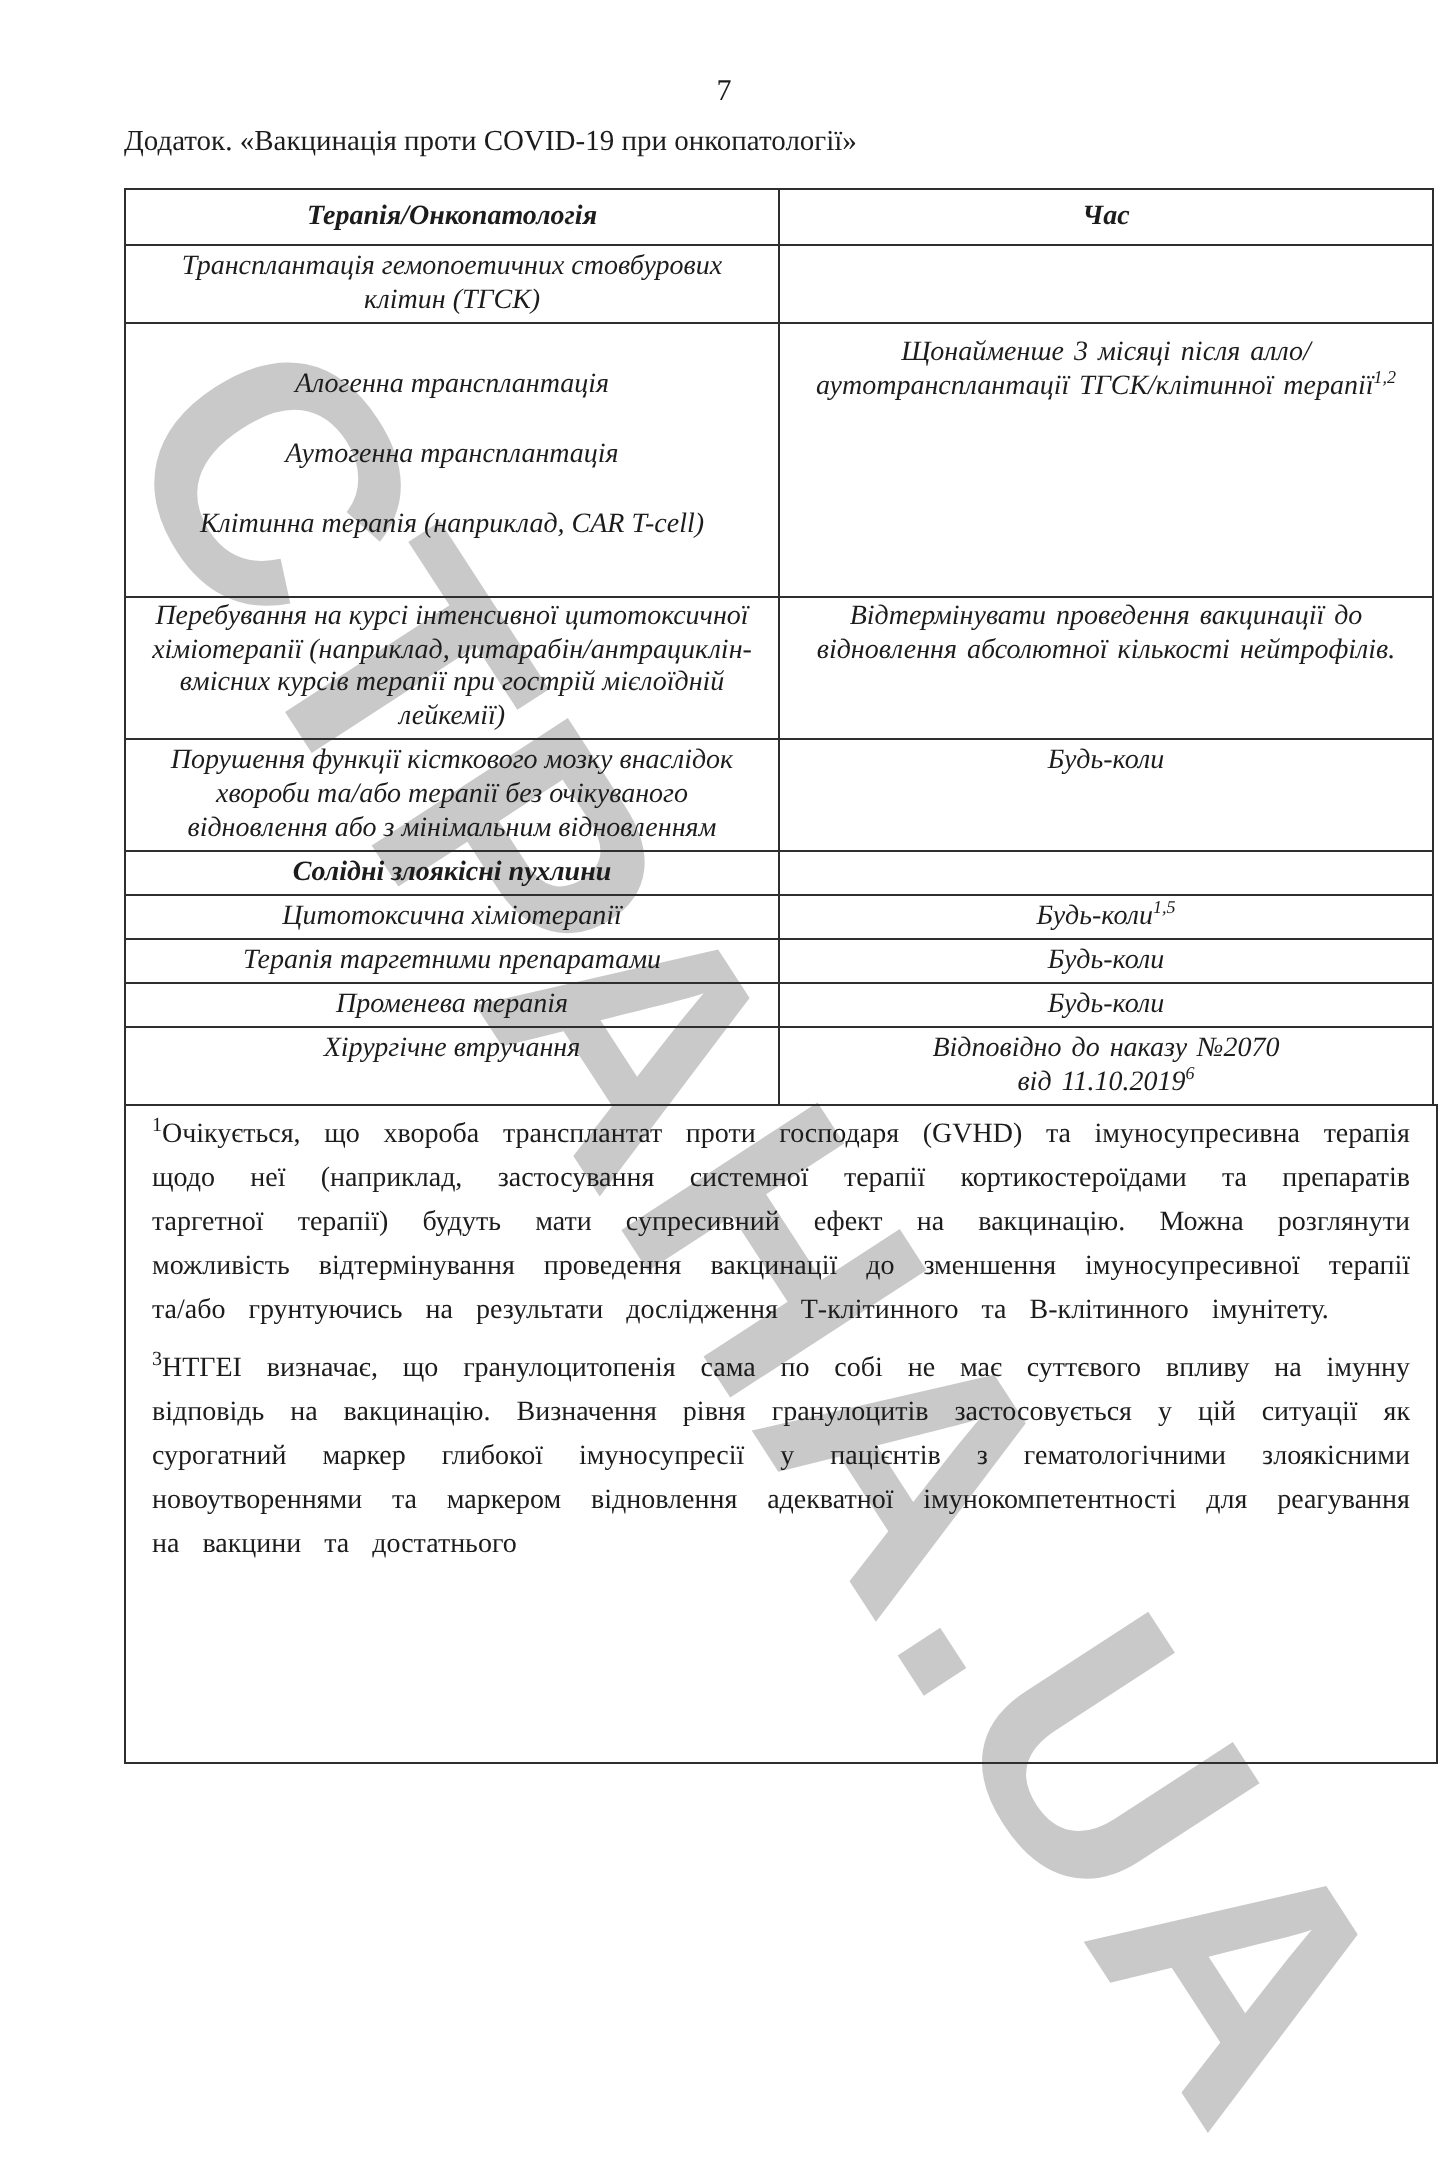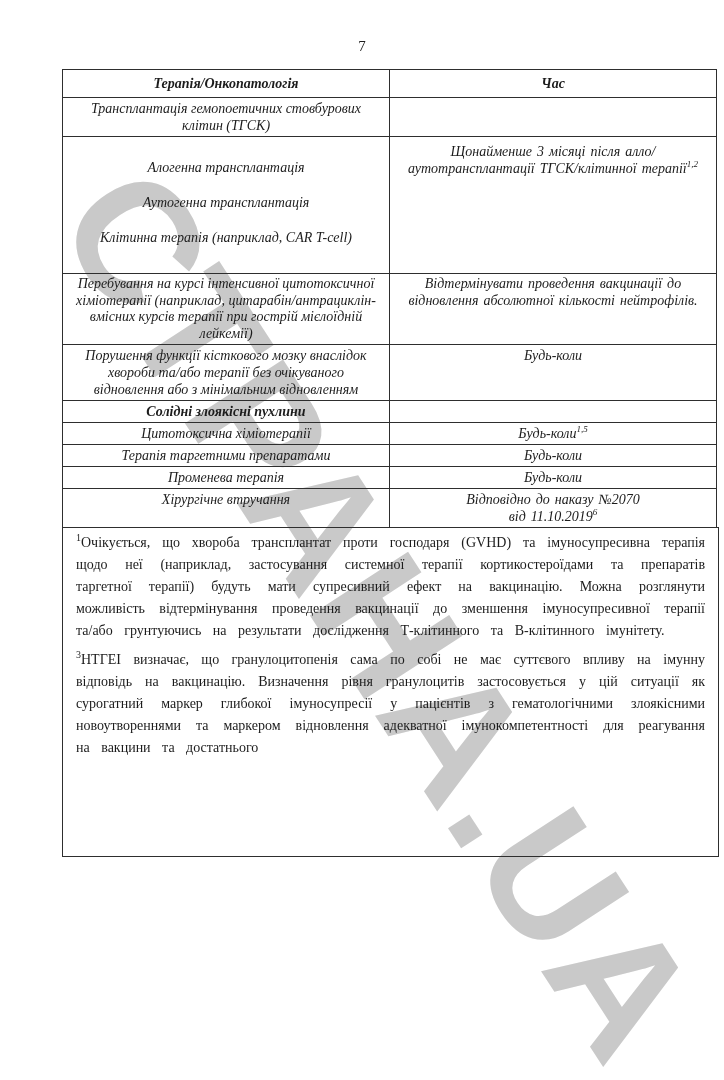--- a/index.html
+++ b/index.html
@@ -56,20 +56,21 @@
 </style>
 </head>
 <body>
 
 <div class="page">
 
   <div class="watermark">СТРАНА.UA</div>
 
   <div class="layer">
     <div class="pageno">7</div>
+    <div class="doc-title">Додаток. «Вакцинація проти COVID-19 при онкопатології»</div>
 
     <table class="main">
       <thead>
         <tr>
           <th class="c1">Терапія/Онкопатологія</th>
           <th class="c2">Час</th>
         </tr>
       </thead>
       <tbody>
         <tr>

